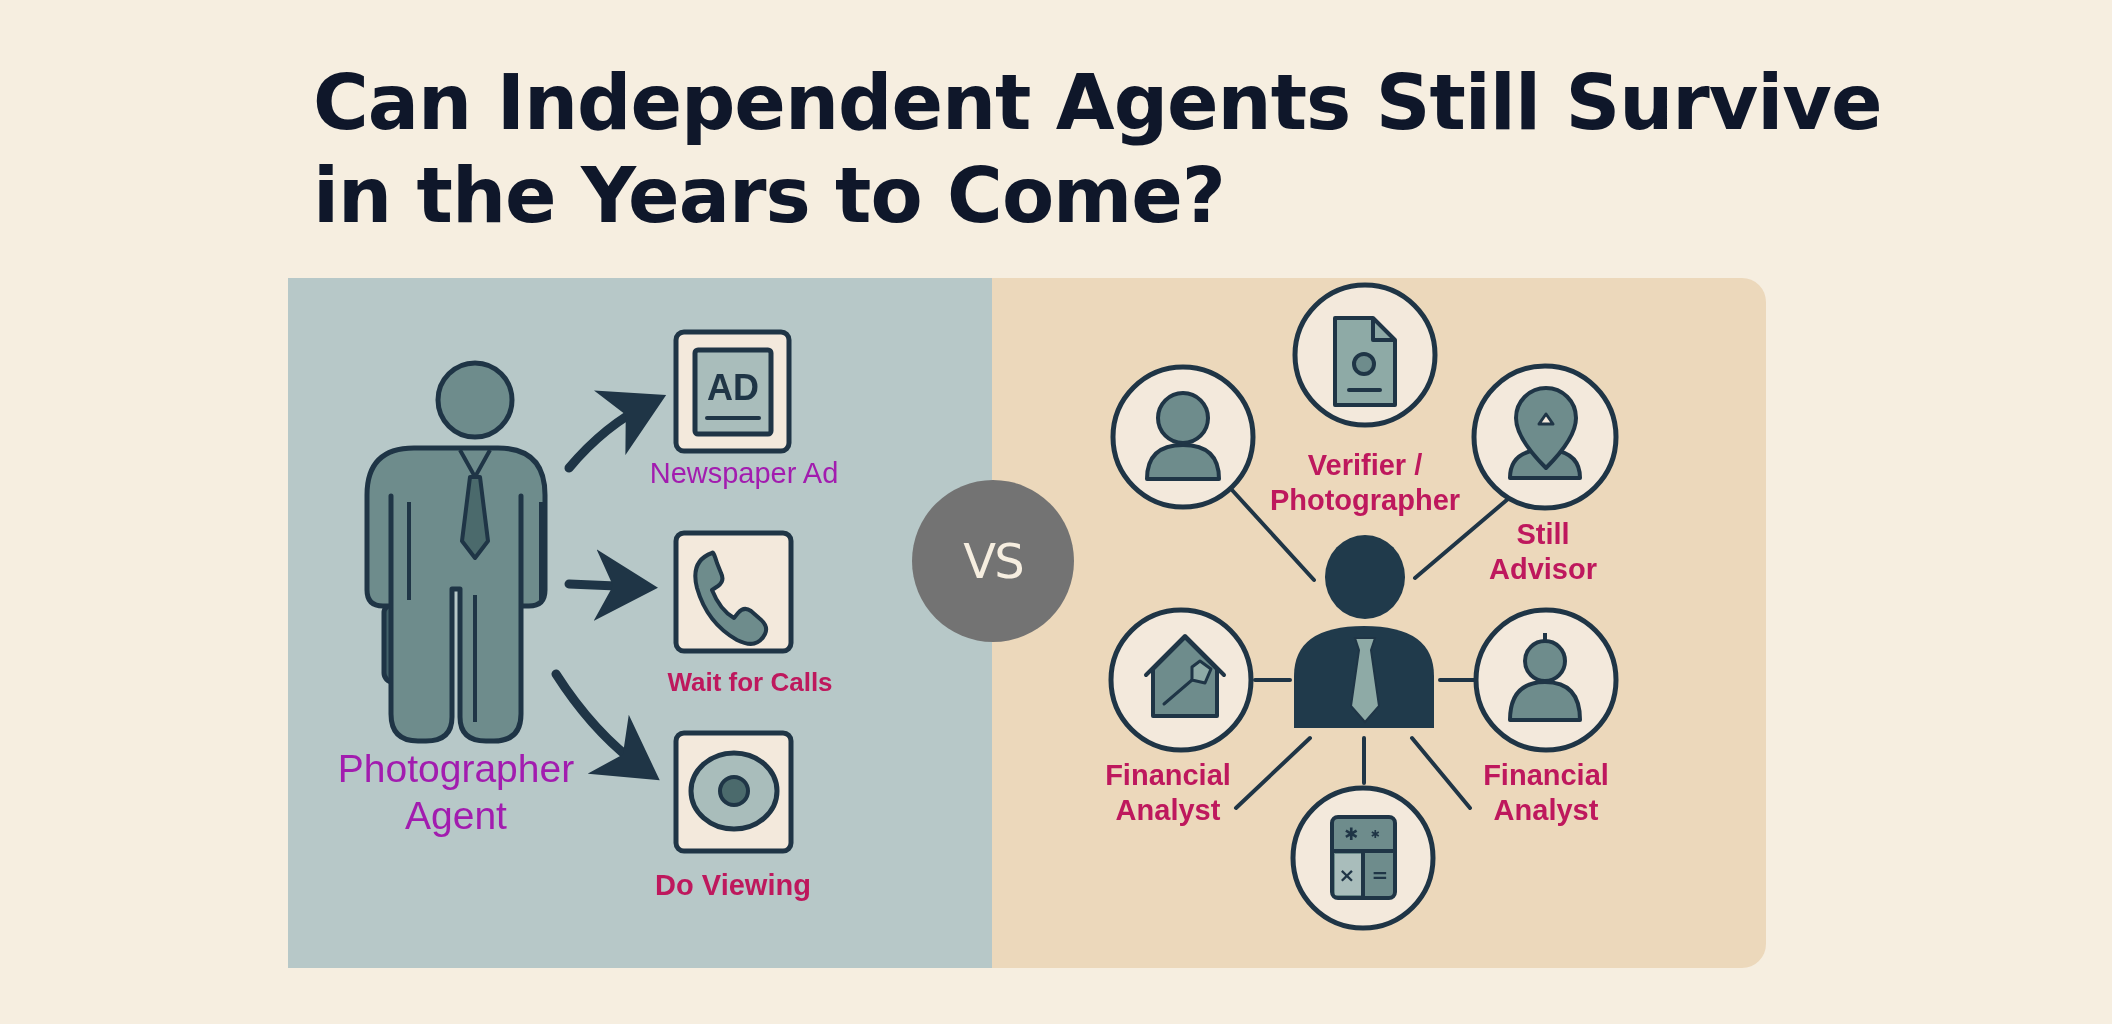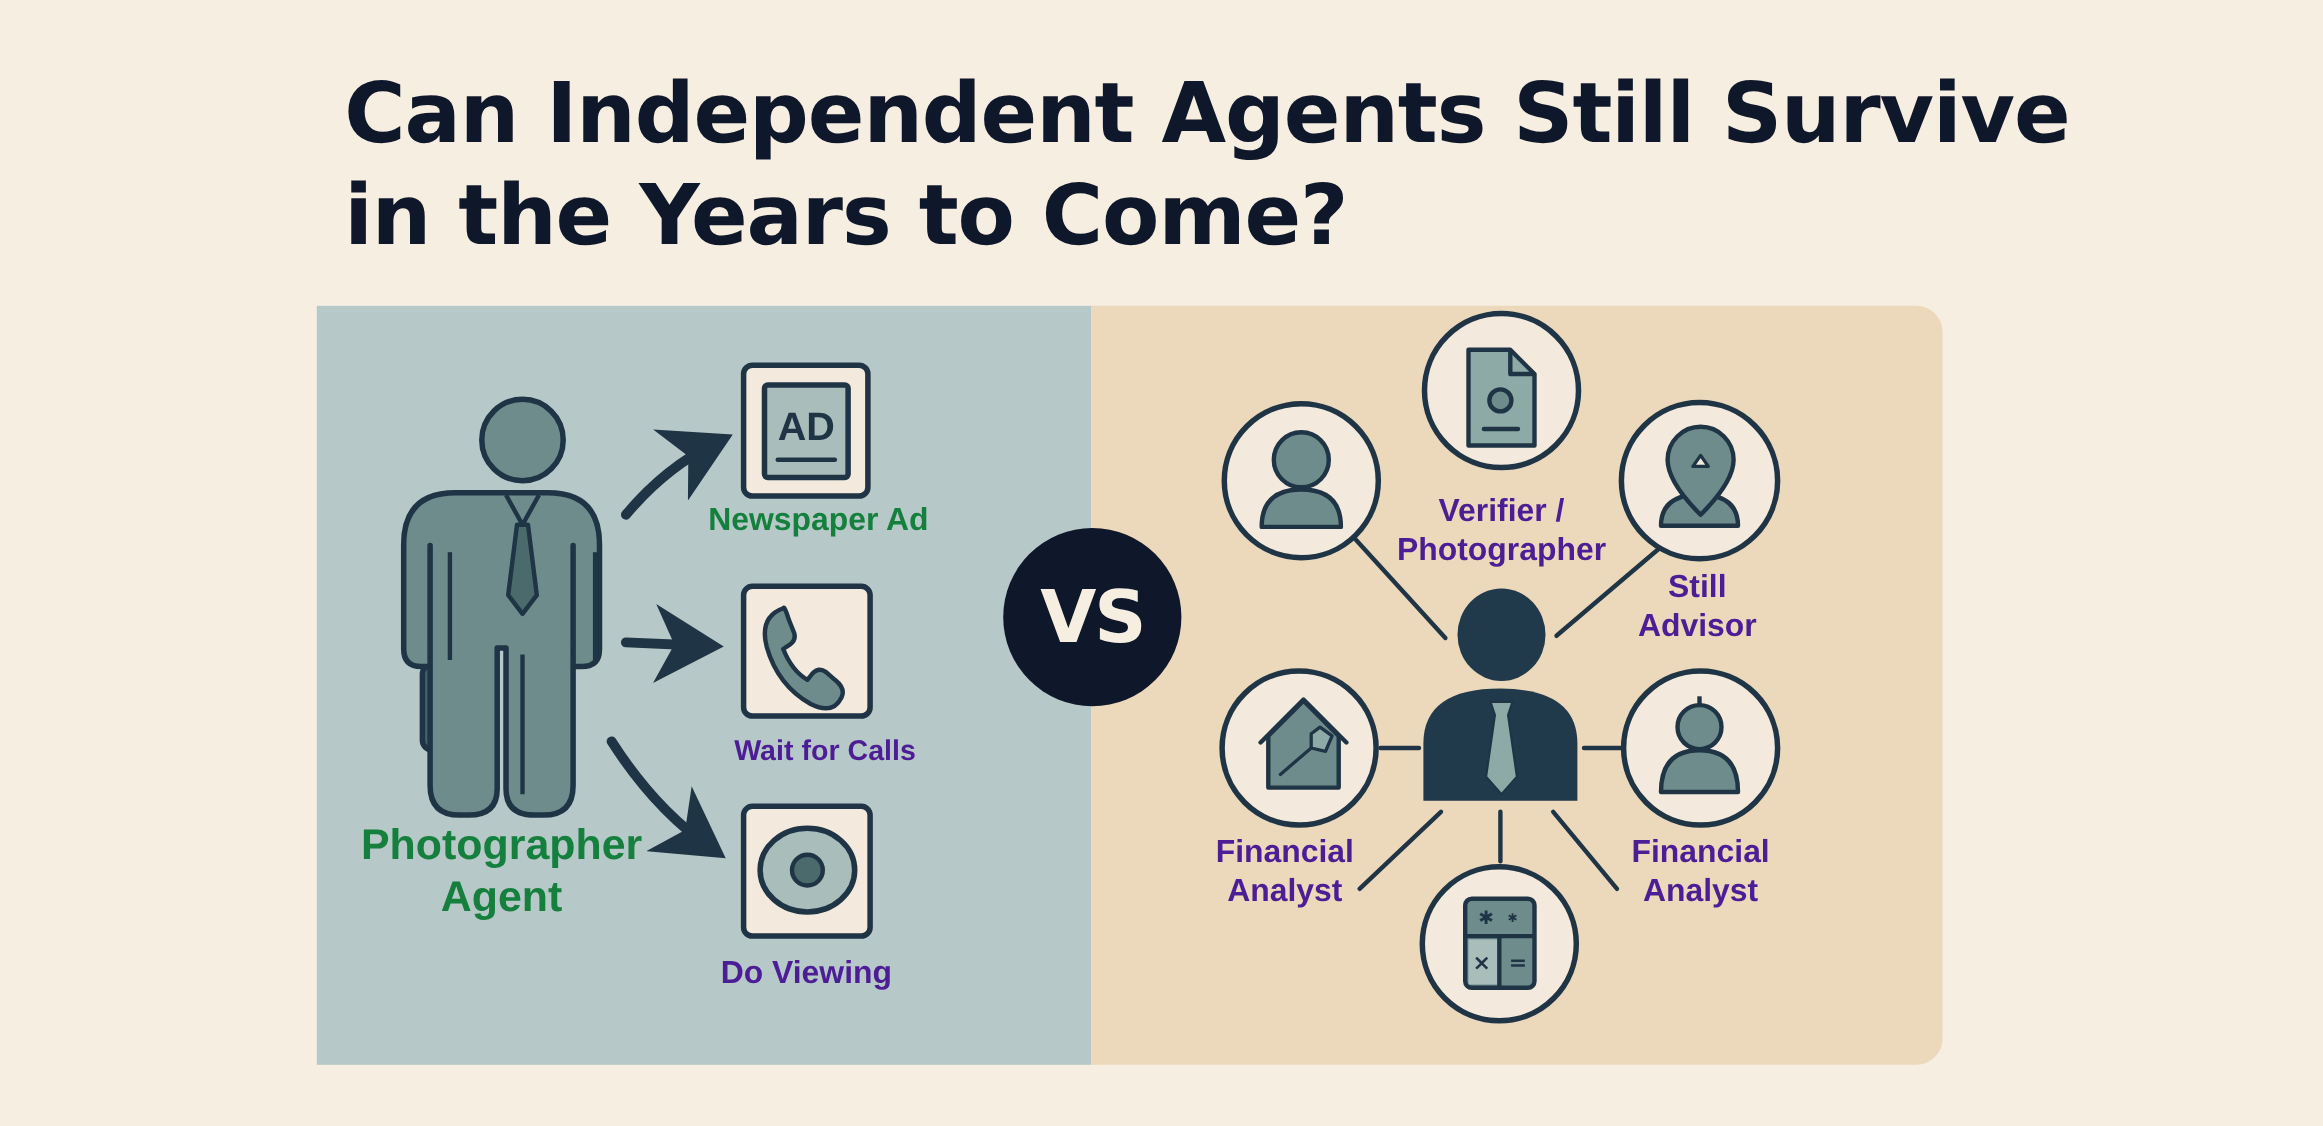--- a/index.html
+++ b/index.html
@@ -48,46 +48,46 @@
   svg.art {
     position: absolute;
     left: 0;
     top: 0;
     width: 2112px;
     height: 1024px;
     pointer-events: none;
   }
   .label {
     position: absolute;
-    color: #4c1d95;
+    color: #be185d;
     text-align: center;
     white-space: pre-line;
     transform: translateX(-50%);
   }
   .label-plain {
     font-family: "Liberation Sans", sans-serif;
-    font-weight: bold;
-    color: #15803d;
+    font-weight: normal;
+    color: #a21caf;
   }
   .label-bold {
     font-family: "Liberation Sans", sans-serif;
     font-weight: bold;
   }
   .vs {
     position: absolute;
     left: 912px;
     top: 480px;
     width: 162px;
     height: 162px;
     border-radius: 50%;
-    background: #0f172a;
+    background: #737373;
     color: #f6eee0;
     font-family: "DejaVu Sans", sans-serif;
-    font-weight: bold;
-    font-size: 66px;
+    font-weight: normal;
+    font-size: 48px;
     letter-spacing: -2px;
     display: flex;
     align-items: center;
     justify-content: center;
   }
 </style>
 </head>
 <body>
 
 <h1 class="title">Can Independent Agents Still Survive

